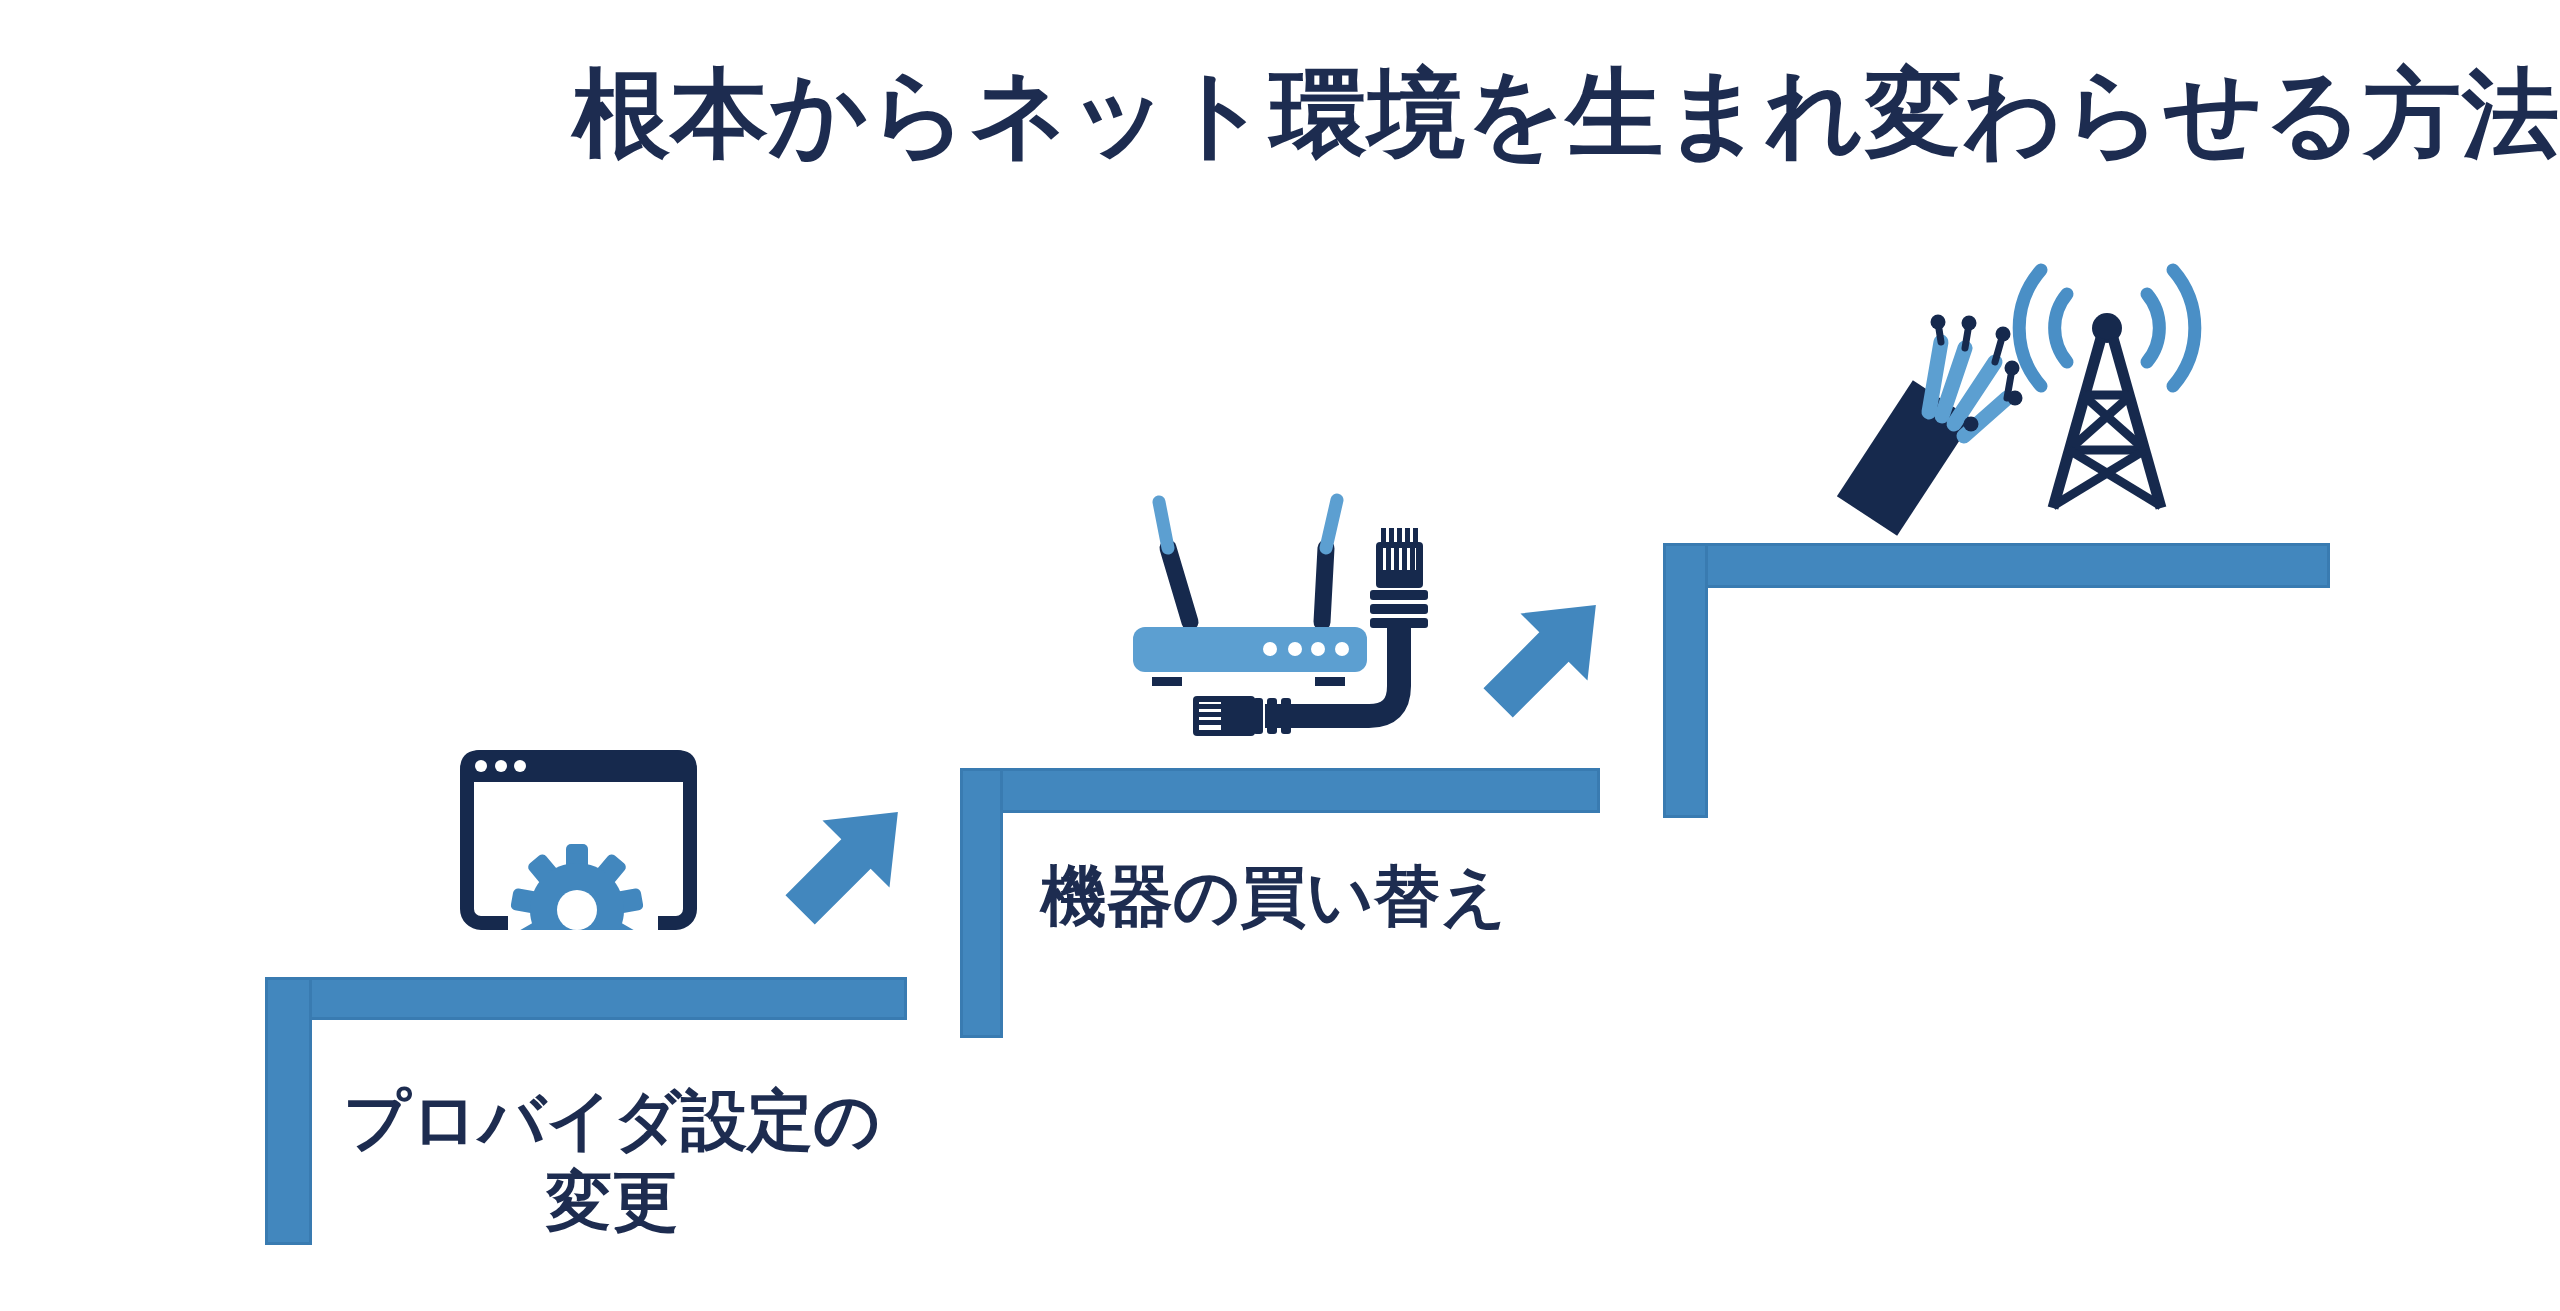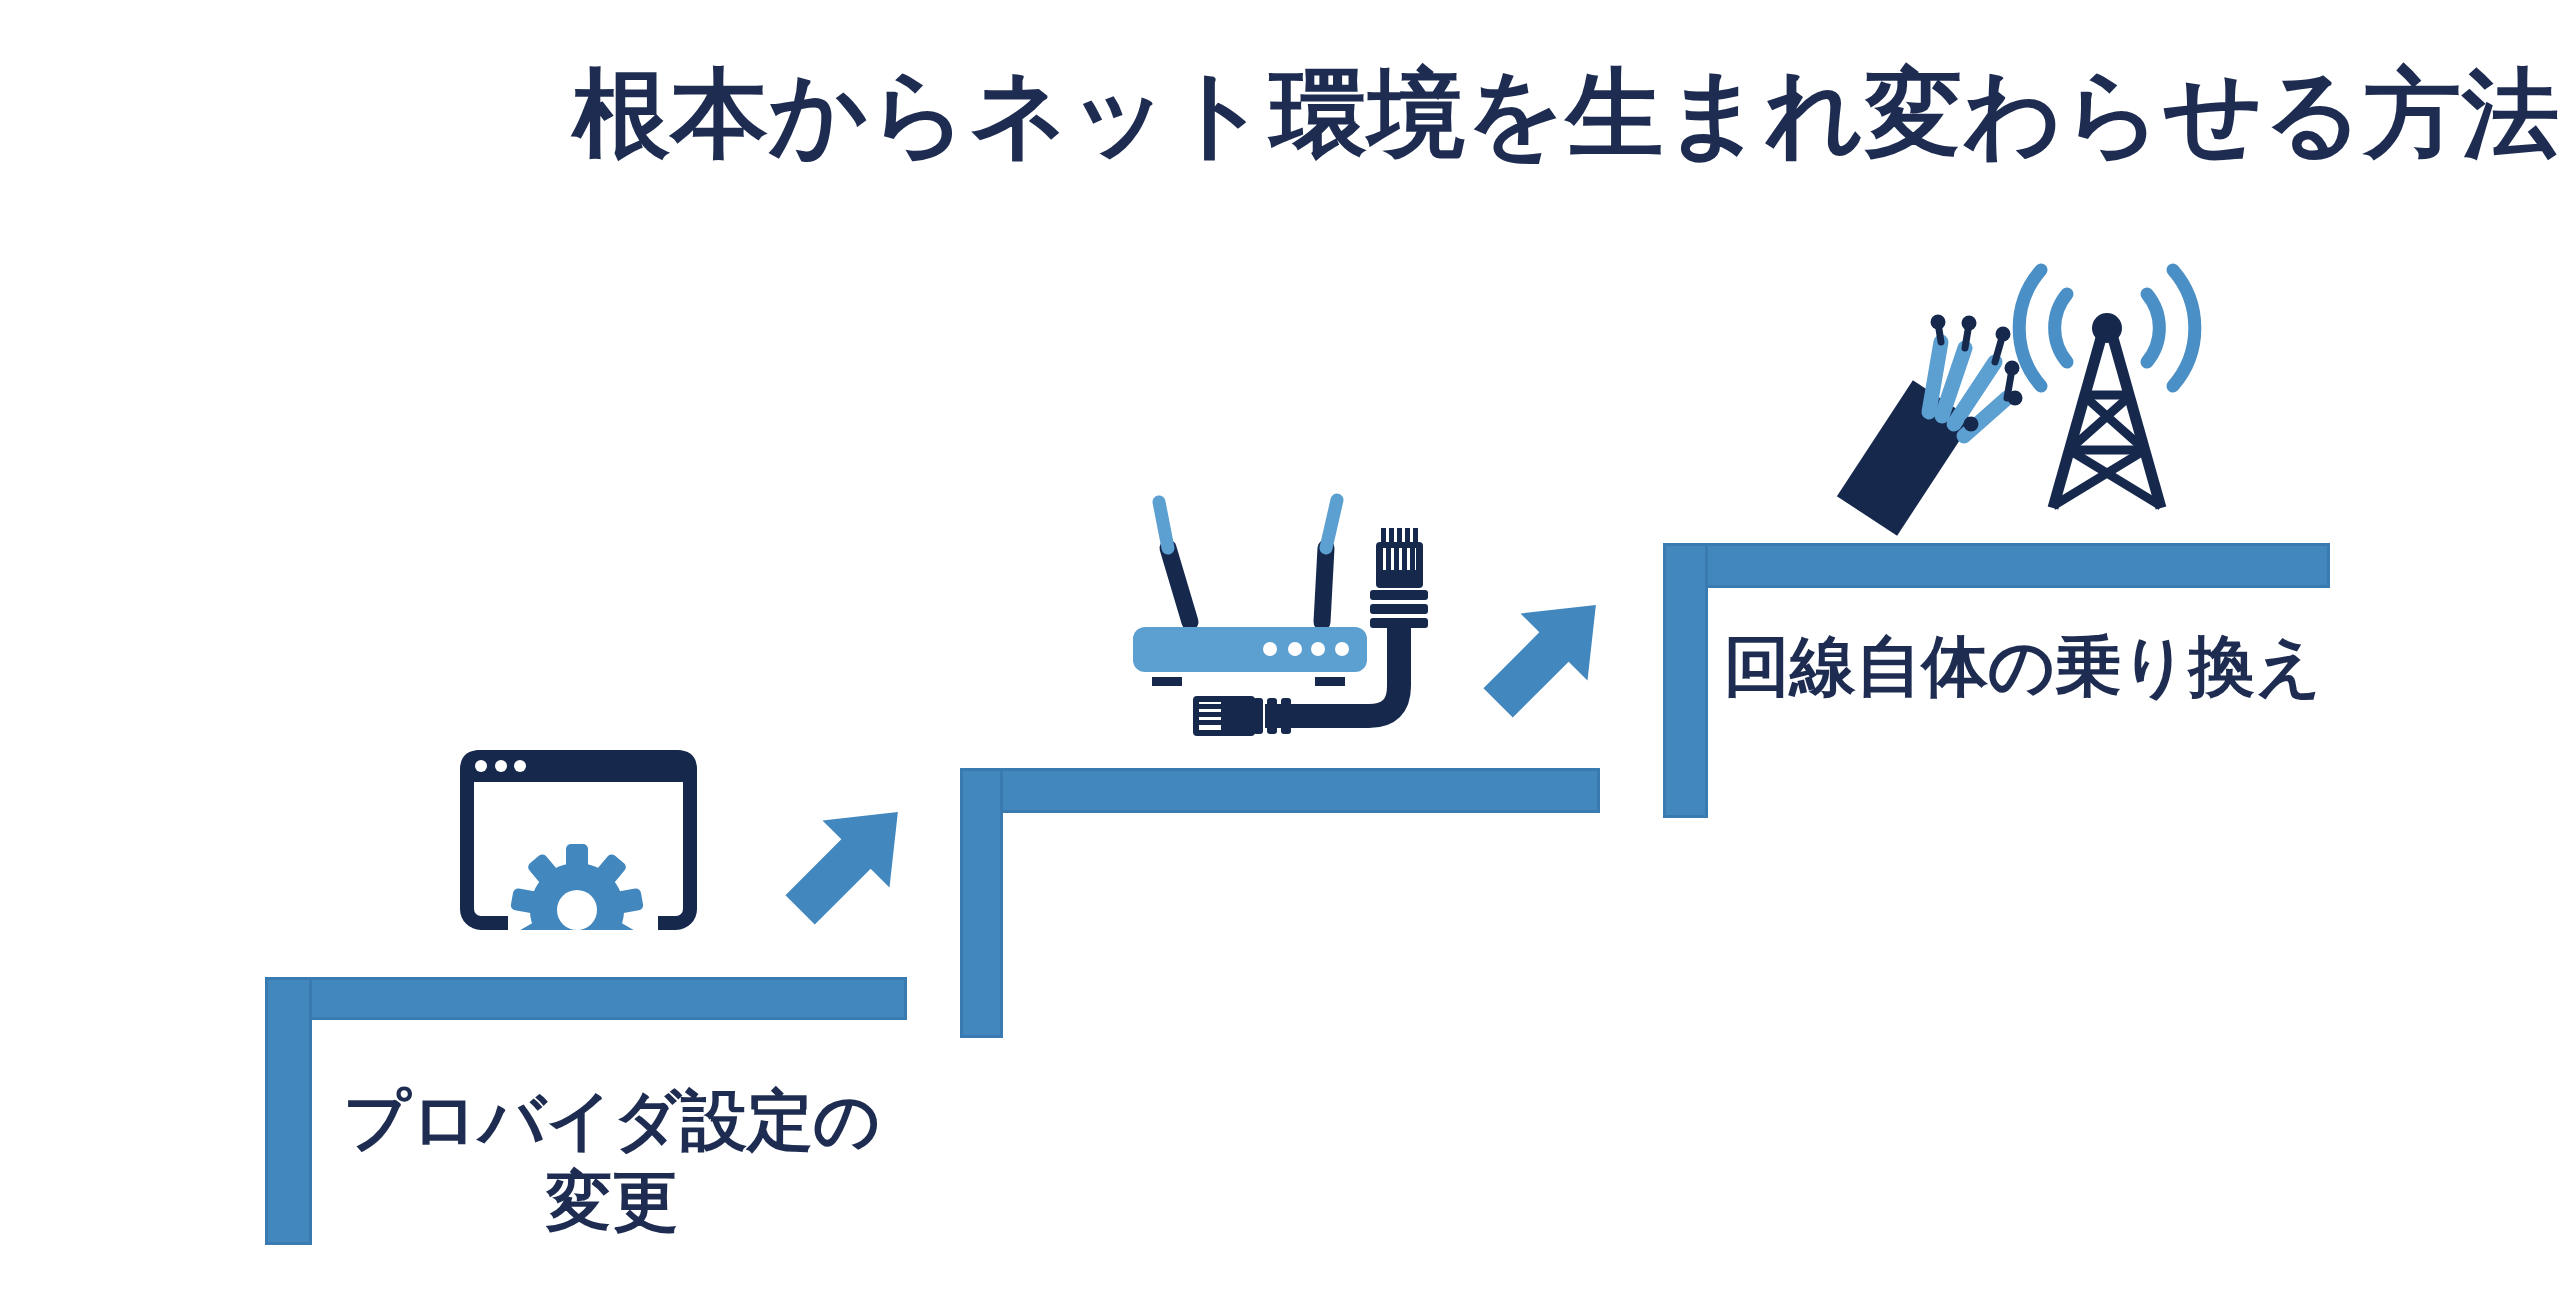--- a/index.html
+++ b/index.html
@@ -85,20 +85,21 @@
   </svg>
 
   <svg class="arrow" style="left:770px;top:782px" width="158" height="158" viewBox="0 0 160 160">
     <g transform="rotate(45 80 80)">
       <polygon points="80,10 32,70 59,70 59,150 101,150 101,70 128,70" fill="var(--primary-blue)"></polygon>
     </g>
   </svg>
 
   <div class="bar s2-bar"></div>
   <div class="bar s2-leg"></div>
+  <div class="step-label l2">機器の買い替え</div>
 
   <svg class="icon" style="left:1115px;top:490px" width="320" height="260" viewBox="0 0 320 260">
 
     <g stroke-linecap="round" fill="none">
       <line x1="75" y1="132" x2="53" y2="58" stroke="var(--icon-navy)" stroke-width="17"></line>
       <line x1="53" y1="58" x2="44" y2="12" stroke="var(--light-blue)" stroke-width="13"></line>
       <line x1="207" y1="132" x2="211" y2="58" stroke="var(--icon-navy)" stroke-width="17"></line>
       <line x1="211" y1="58" x2="222" y2="10" stroke="var(--light-blue)" stroke-width="13"></line>
     </g>
 
@@ -150,21 +151,20 @@
   </svg>
 
   <svg class="arrow" style="left:1468px;top:575px" width="158" height="158" viewBox="0 0 160 160">
     <g transform="rotate(45 80 80)">
       <polygon points="80,10 32,70 59,70 59,150 101,150 101,70 128,70" fill="var(--primary-blue)"></polygon>
     </g>
   </svg>
 
   <div class="bar s3-bar"></div>
   <div class="bar s3-leg"></div>
-  <div class="step-label l3">回線自体の乗り換え</div>
 
   <svg class="icon" style="left:1815px;top:260px" width="380" height="265" viewBox="0 -40 380 265">
 
     <g>
       <line x1="52" y1="216" x2="128" y2="100" stroke="var(--icon-navy)" stroke-width="72"></line>
       <g stroke="var(--light-blue)" stroke-width="15" stroke-linecap="round">
         <line x1="114" y1="112" x2="126" y2="42"></line>
         <line x1="127" y1="116" x2="150" y2="48"></line>
         <line x1="139" y1="124" x2="180" y2="62"></line>
         <line x1="149" y1="136" x2="192" y2="98"></line>

